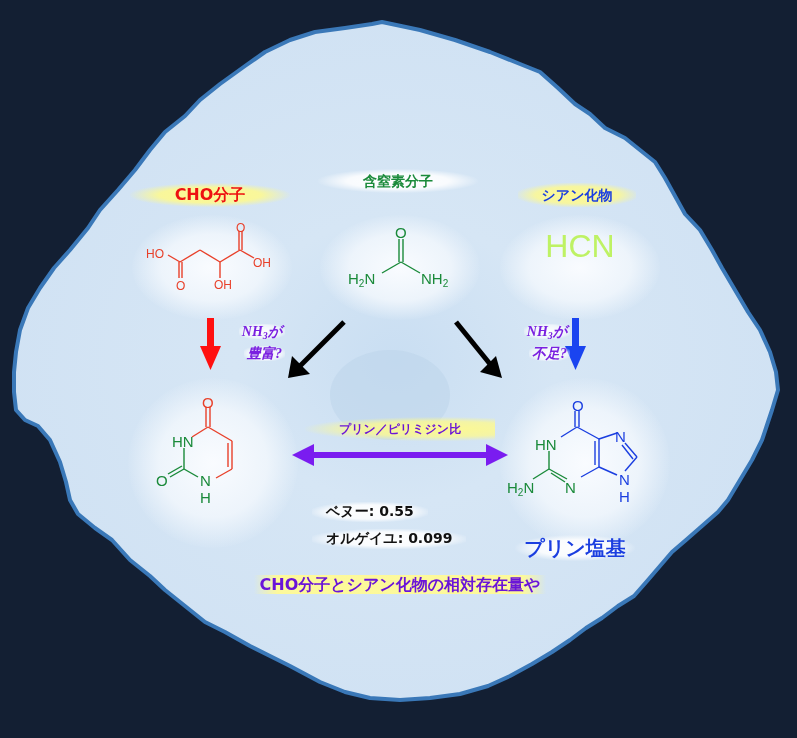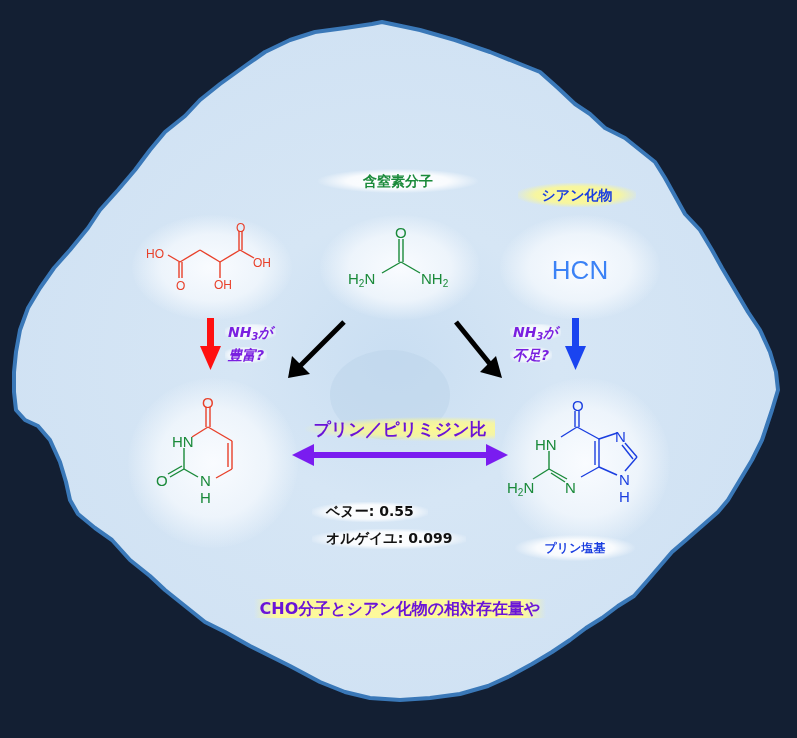--- a/index.html
+++ b/index.html
@@ -6,21 +6,21 @@
   body { width:797px; height:738px; background:#131f33; position:relative; overflow:hidden;
          font-family:"DejaVu Sans","Liberation Sans",sans-serif; }
   #scene { position:absolute; left:0; top:0; width:797px; height:738px; }
   .abs { position:absolute; }
   .label { position:absolute; font-weight:bold; white-space:nowrap; text-align:center; }
   .glow-yellow { background: radial-gradient(ellipse at center, rgba(255,250,140,0.95) 0%, rgba(255,250,140,0.85) 45%, rgba(255,250,140,0) 72%); }
   .glow-white { background: radial-gradient(ellipse at center, rgba(255,255,255,0.98) 0%, rgba(255,255,255,0.85) 45%, rgba(255,255,255,0) 72%); }
   .bubble { position:absolute; border-radius:50%;
             background: radial-gradient(ellipse at center, rgba(250,252,255,0.98) 0%, rgba(240,246,252,0.9) 45%, rgba(220,234,246,0) 72%); }
   .mol { position:absolute; }
-  .nh3 { position:absolute; font-style:italic; font-weight:bold; color:#7a20e0; font-size:14px; line-height:18px; text-align:left; }
+  .nh3 { position:absolute; font-style:italic; font-weight:bold; color:#7a20e0; font-size:14px; line-height:18px; text-align:right;font-family:Liberation Serif, serif; }
   .nh3 span.bg { padding:0 3px; background: radial-gradient(ellipse at center, rgba(255,255,255,0.95) 0%, rgba(255,255,255,0.6) 60%, rgba(255,255,255,0) 80%); }
   .ratio-row { position:absolute; font-weight:bold; font-size:14px; color:#111; white-space:nowrap;
                background: radial-gradient(ellipse at center, rgba(255,255,255,0.95) 0%, rgba(255,255,255,0.85) 50%, rgba(255,255,255,0) 75%);
                padding:1px 14px; }
   .bottom-line { position:absolute; font-weight:bold; font-size:16px; color:#6a14d8; white-space:nowrap; text-align:center; }
   .bottom-line span.hl { background: linear-gradient(90deg, rgba(255,250,150,0) 0%, rgba(255,250,150,0.95) 8%, rgba(255,250,150,0.95) 92%, rgba(255,250,150,0) 100%); padding:0 6px; }
   sub { font-size:70%; vertical-align:-3px; }
 </style>
 </head>
 <body>
@@ -49,20 +49,21 @@
     <ellipse cx="390" cy="395" rx="60" ry="45" fill="#bcd4ea" opacity="0.5"></ellipse>
   </svg>
 
   <div class="bubble" style="left:132px;top:215px;width:160px;height:105px"></div>
   <div class="bubble" style="left:320px;top:215px;width:160px;height:105px"></div>
   <div class="bubble" style="left:500px;top:215px;width:160px;height:105px"></div>
 
   <div class="bubble" style="left:128px;top:378px;width:170px;height:170px"></div>
   <div class="bubble" style="left:500px;top:378px;width:170px;height:170px"></div>
 
+  <div class="label glow-yellow" style="left:130px;top:183px;width:160px;height:24px;line-height:24px;font-size:16px;color:#ee1111;">CHO分子</div>
   <div class="label glow-white" style="left:318px;top:169px;width:160px;height:24px;line-height:24px;font-size:14px;color:#1a8a3a;">含窒素分子</div>
   <div class="label" style="left:518px;top:183px;width:118px;height:24px;line-height:24px;font-size:14px;color:#1a3ee0;background:radial-gradient(ellipse at center, rgba(255,250,140,0.95) 0%, rgba(255,250,140,0.8) 50%, rgba(255,250,140,0) 75%);">シアン化物</div>
 
   <svg class="mol" style="left:140px;top:222px" width="150" height="100">
     <g stroke="#e8402a" stroke-width="1.4" fill="none">
       <line x1="28" y1="33" x2="40" y2="40"></line>
       <line x1="40" y1="40" x2="60" y2="28"></line>
       <line x1="60" y1="28" x2="80" y2="40"></line>
       <line x1="80" y1="40" x2="100" y2="28"></line>
       <line x1="100" y1="28" x2="114" y2="36"></line>
@@ -88,21 +89,21 @@
       <line x1="71" y1="40" x2="52" y2="51"></line>
       <line x1="71" y1="40" x2="90" y2="51"></line>
     </g>
     <g fill="#1a8a3a" font-family="Liberation Sans, sans-serif" font-size="15">
       <text x="65" y="16">O</text>
       <text x="18" y="62"><tspan>H</tspan><tspan font-size="10" dy="3">2</tspan><tspan dy="-3">N</tspan></text>
       <text x="91" y="62"><tspan>NH</tspan><tspan font-size="10" dy="3">2</tspan></text>
     </g>
   </svg>
 
-  <div class="label" style="left:520px;top:255px;width:120px;font-size:26px;font-weight:normal;color:#3b82f6;font-family:'Liberation Sans',sans-serif;">HCN</div>
+  <div class="label" style="left:520px;top:228px;width:120px;font-size:32px;font-weight:normal;color:#bef264;font-family:'Liberation Sans',sans-serif;">HCN</div>
 
   <svg class="abs" style="left:0;top:0" width="797" height="738">
 
     <g>
       <rect x="207" y="318" width="7" height="30" fill="#ff1010"></rect>
       <polygon points="200,346 221,346 210.5,370" fill="#ff1010"></polygon>
     </g>
 
     <g>
       <rect x="572" y="318" width="7" height="30" fill="#1a44f0"></rect>
@@ -183,24 +184,24 @@
       <text x="67" y="16" fill="#1a3ee0">O</text>
       <text x="30" y="55" fill="#1a8a3a">HN</text>
       <text x="110" y="47" fill="#1a3ee0">N</text>
       <text x="2" y="98" fill="#1a8a3a"><tspan>H</tspan><tspan font-size="10" dy="3">2</tspan><tspan dy="-3">N</tspan></text>
       <text x="60" y="98" fill="#1a8a3a">N</text>
       <text x="114" y="90" fill="#1a3ee0">N</text>
       <text x="114" y="107" fill="#1a3ee0">H</text>
     </g>
   </svg>
 
-  <div class="label glow-white" style="left:515px;top:535px;width:120px;height:26px;line-height:26px;font-size:12px;color:#1a3ee0;">プリン塩基</div>
-
-  <div class="label" style="left:305px;top:417px;width:190px;height:24px;line-height:24px;font-size:17px;color:#6a14d8;background:radial-gradient(ellipse at 70% 50%, rgba(255,250,140,0.95) 0%, rgba(255,250,140,0.75) 45%, rgba(255,250,140,0) 72%);text-align:center;">プリン／ピリミジン比</div>
+  <div class="label glow-white" style="left:515px;top:535px;width:120px;height:26px;line-height:26px;font-size:20px;color:#1a3ee0;">プリン塩基</div>
+
+  <div class="label" style="left:305px;top:417px;width:190px;height:24px;line-height:24px;font-size:12px;color:#6a14d8;background:radial-gradient(ellipse at 70% 50%, rgba(255,250,140,0.95) 0%, rgba(255,250,140,0.75) 45%, rgba(255,250,140,0) 72%);text-align:center;">プリン／ピリミジン比</div>
 
   <div class="ratio-row" style="left:312px;top:502px;"><span>ベヌー</span><span>: </span><span>0.55</span></div>
   <div class="ratio-row" style="left:312px;top:529px;"><span>オルゲイユ</span><span>: </span><span>0.099</span></div>
 
-  <div class="bottom-line" style="left:150px;top:599px;width:500px;">
+  <div class="bottom-line" style="left:150px;top:575px;width:500px;">
     <span class="hl">CHO分子とシアン化物の相対存在量や</span>
   </div>
 
 </div>
 
 </body></html>

